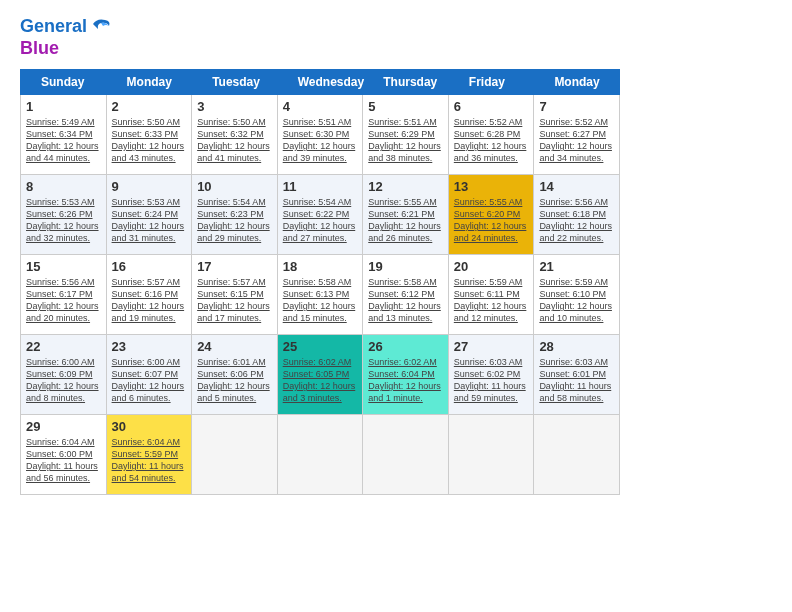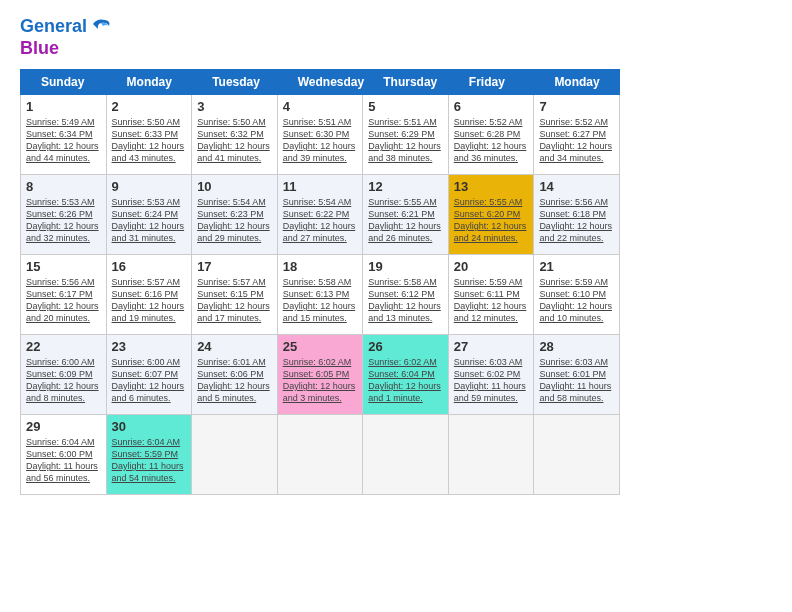--- a/index.html
+++ b/index.html
@@ -284,21 +284,21 @@
 Daylight: 12 hours
 and 6 minutes.</div>
           </td>
           <td style="background: rgb(240, 244, 250);">
             <span class="day-number">24</span>
             <div class="day-info" style="white-space: pre-line;">Sunrise: 6:01 AM
 Sunset: 6:06 PM
 Daylight: 12 hours
 and 5 minutes.</div>
           </td>
-          <td style="background: #f9a8d4;">
+          <td style="background: #14b8a6;">
             <span class="day-number">25</span>
             <div class="day-info" style="white-space: pre-line;">Sunrise: 6:02 AM
 Sunset: 6:05 PM
 Daylight: 12 hours
 and 3 minutes.</div>
           </td>
           <td style="background: #5eead4;">
             <span class="day-number">26</span>
             <div class="day-info" style="white-space: pre-line;">Sunrise: 6:02 AM
 Sunset: 6:04 PM
@@ -321,21 +321,21 @@
           </td>
         </tr>
         <tr>
           <td style="background: rgb(255, 255, 255);">
             <span class="day-number">29</span>
             <div class="day-info" style="white-space: pre-line;">Sunrise: 6:04 AM
 Sunset: 6:00 PM
 Daylight: 11 hours
 and 56 minutes.</div>
           </td>
-          <td style="background: #5eead4;">
+          <td style="background: #fde047;">
             <span class="day-number">30</span>
             <div class="day-info" style="white-space: pre-line;">Sunrise: 6:04 AM
 Sunset: 5:59 PM
 Daylight: 11 hours
 and 54 minutes.</div>
           </td>
           <td class="empty"></td>
           <td class="empty"></td>
           <td class="empty"></td>
           <td class="empty"></td>

